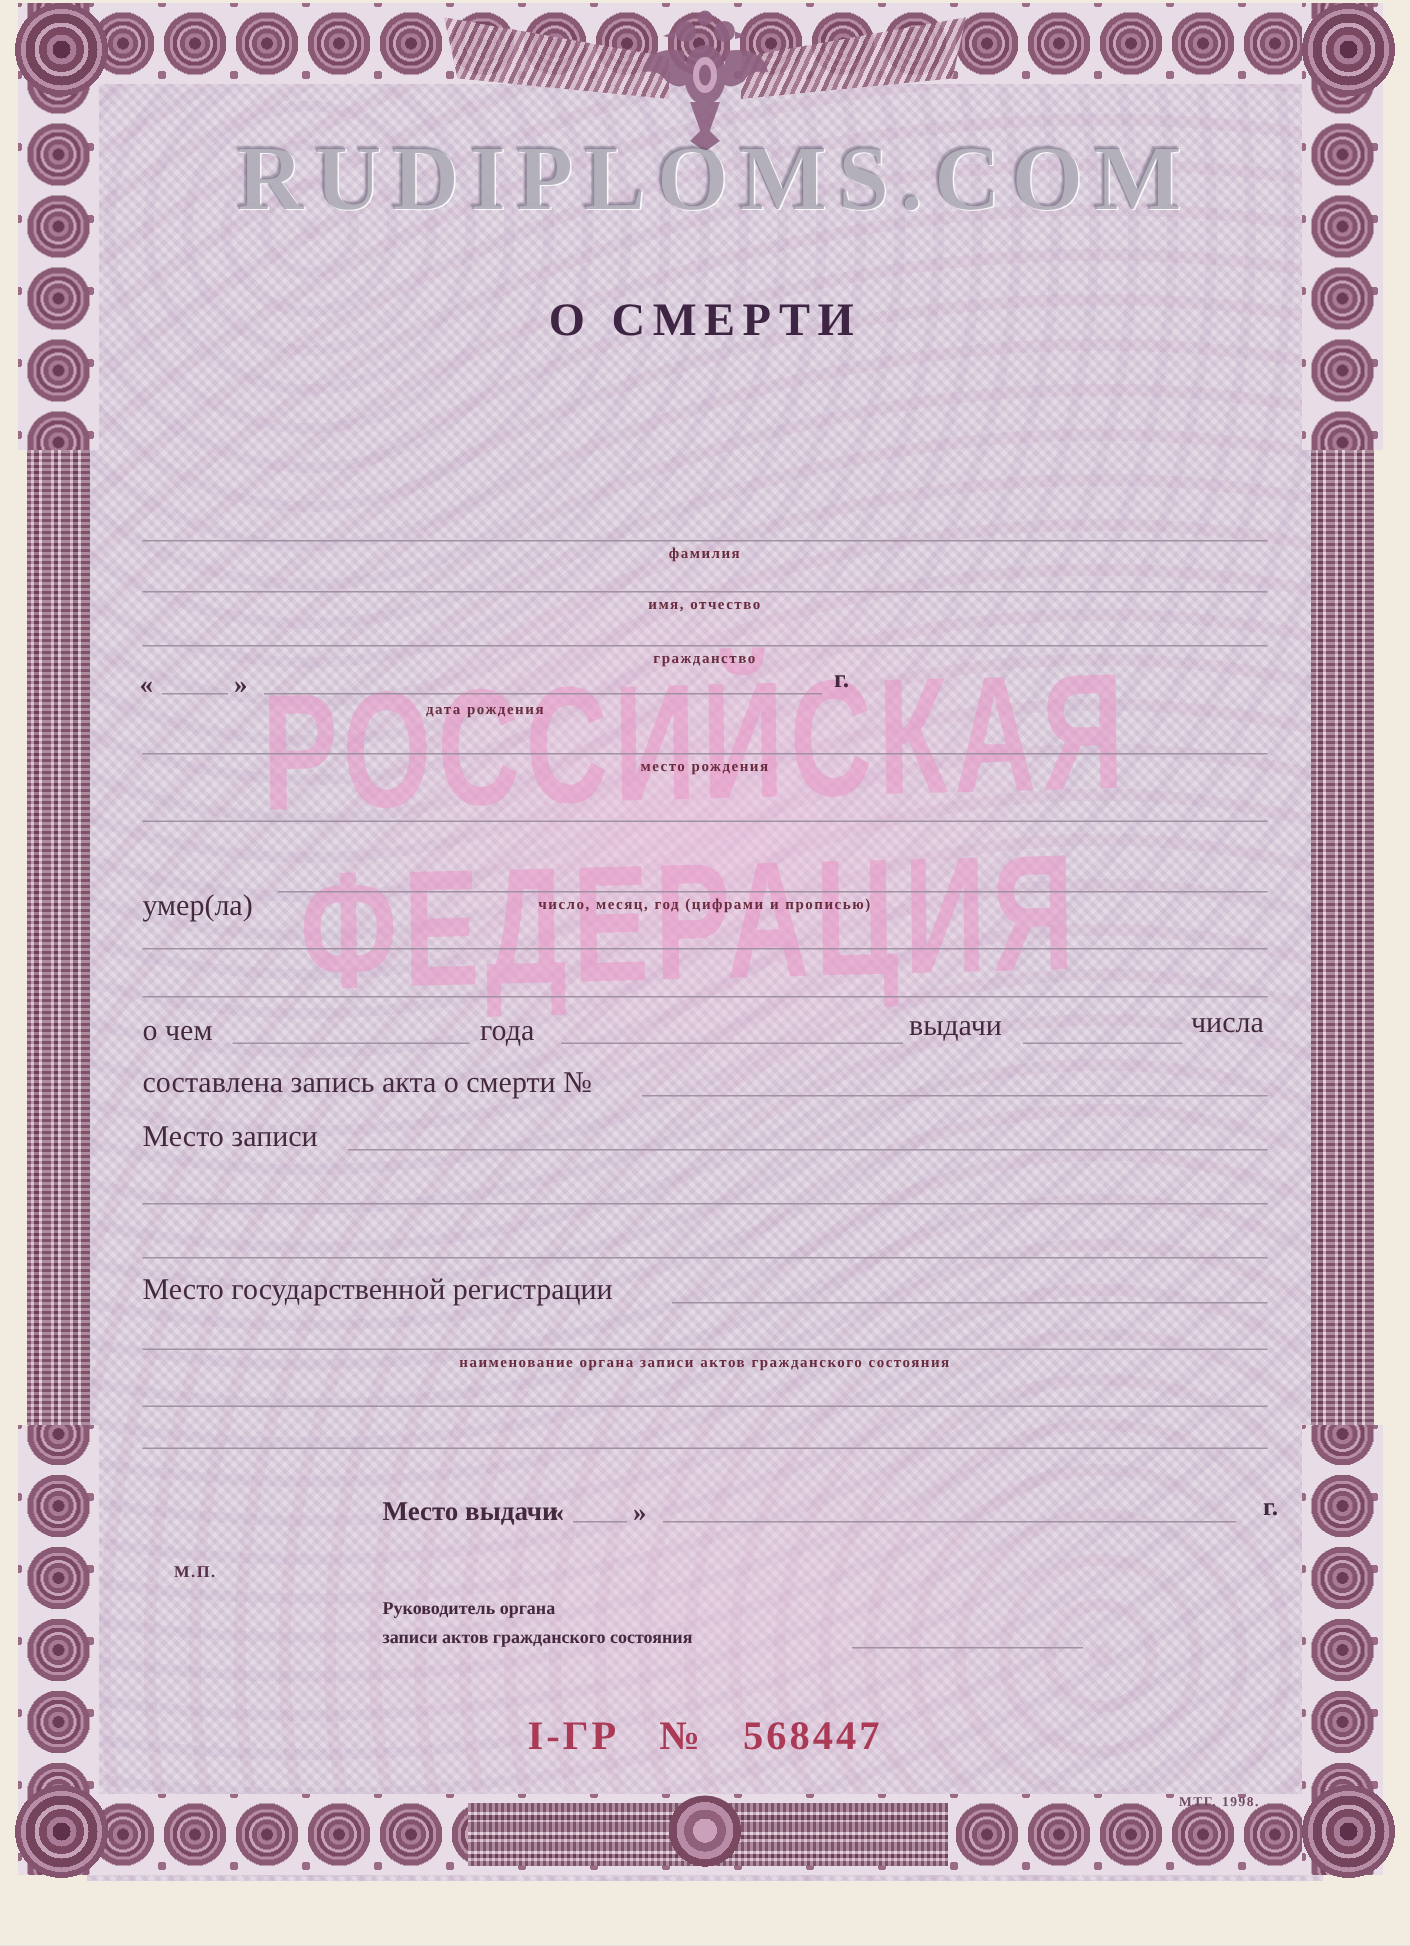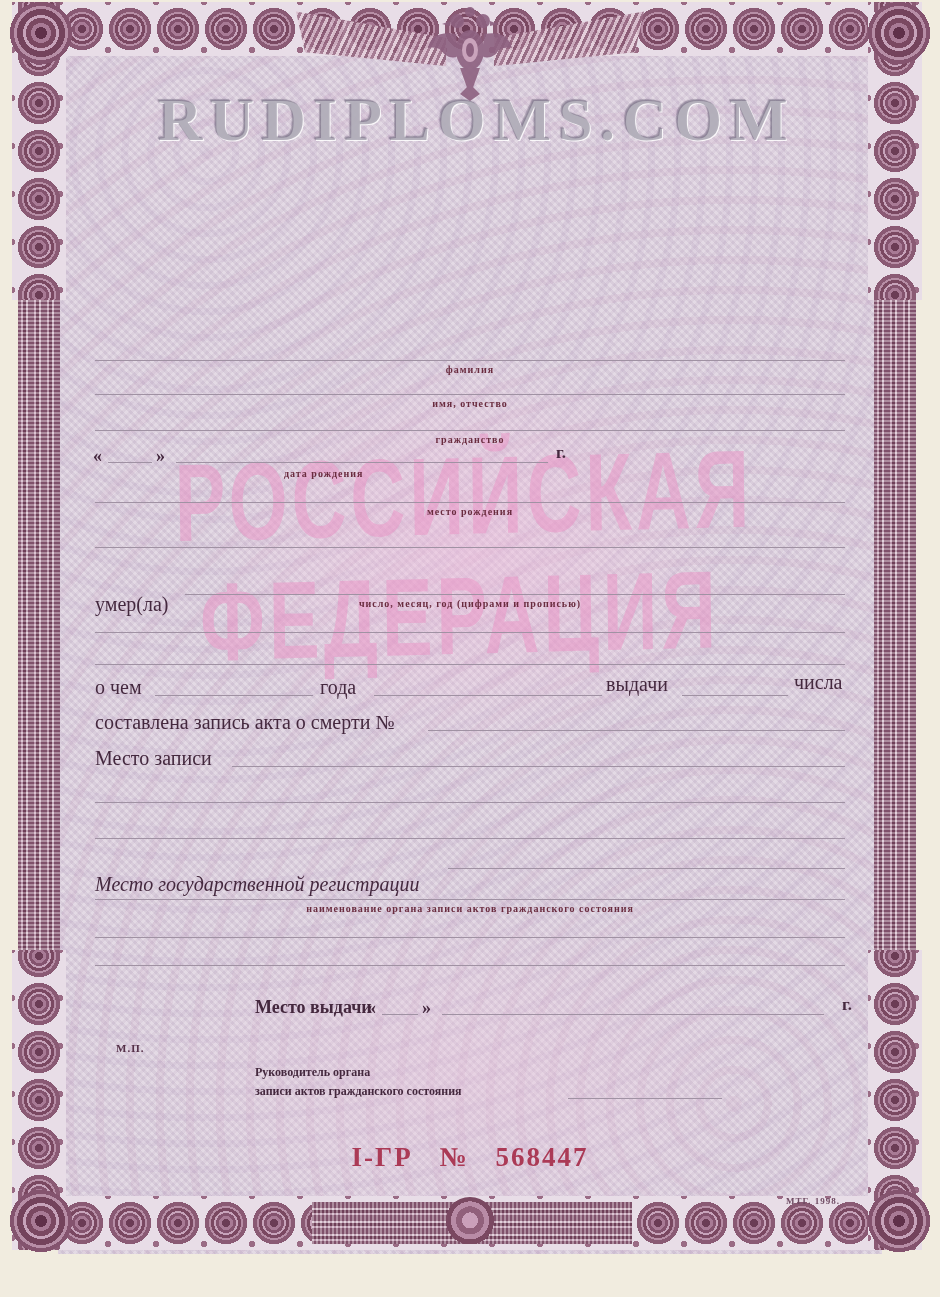--- a/index.html
+++ b/index.html
@@ -130,20 +130,21 @@
     <ellipse cx="46" cy="46" rx="8" ry="12" fill="#caa4bc"></ellipse>
     <ellipse cx="46" cy="46" rx="4" ry="7" fill="#8d6180"></ellipse>
   </svg>
 </div>
 
 <div class="abs site-mark">RUDIPLOMS.COM</div>
 <div class="abs country-mark cm1">РОССИЙСКАЯ</div>
 <div class="abs country-mark cm2">ФЕДЕРАЦИЯ</div>
 
 <div class="abs title">
+  <div>О СМЕРТИ</div>
 </div>
 
 <div class="abs fline" style="left:95px;top:360px;width:750px;"></div>
 <div class="abs flabel" style="left:64px;top:364px;width:812px;text-align:center;">фамилия</div>
 
 <div class="abs fline" style="left:95px;top:394px;width:750px;"></div>
 <div class="abs flabel" style="left:64px;top:398px;width:812px;text-align:center;">имя, отчество</div>
 
 <div class="abs fline" style="left:95px;top:430px;width:750px;"></div>
 <div class="abs flabel" style="left:64px;top:434px;width:812px;text-align:center;">гражданство</div>
@@ -176,21 +177,21 @@
 <div class="abs ftext" style="left:794px;top:671px;">числа</div>
 
 <div class="abs ftext" style="left:95px;top:711px;">составлена запись акта о смерти №</div>
 <div class="abs fline" style="left:428px;top:730px;width:417px;"></div>
 
 <div class="abs ftext" style="left:95px;top:747px;">Место записи</div>
 <div class="abs fline" style="left:232px;top:766px;width:613px;"></div>
 <div class="abs fline" style="left:95px;top:802px;width:750px;"></div>
 <div class="abs fline" style="left:95px;top:838px;width:750px;"></div>
 
-<div class="abs ftext" style="left:95px;top:873px;font-style:italic;">Место государственной регистрации</div>
+<div class="abs ftext" style="left:95px;top:849px;">Место государственной регистрации</div>
 <div class="abs fline" style="left:448px;top:868px;width:397px;"></div>
 <div class="abs fline" style="left:95px;top:899px;width:750px;"></div>
 <div class="abs flabel" style="left:64px;top:903px;width:812px;text-align:center;">наименование органа записи актов гражданского состояния</div>
 <div class="abs fline" style="left:95px;top:937px;width:750px;"></div>
 <div class="abs fline" style="left:95px;top:965px;width:750px;"></div>
 
 <div class="abs ftext bold" style="left:255px;top:997px;font-size:18px;">Место выдачи</div>
 <div class="abs quote" style="left:367px;top:998px;">«</div>
 <div class="abs fline" style="left:382px;top:1014px;width:36px;"></div>
 <div class="abs quote" style="left:422px;top:998px;">»</div>

